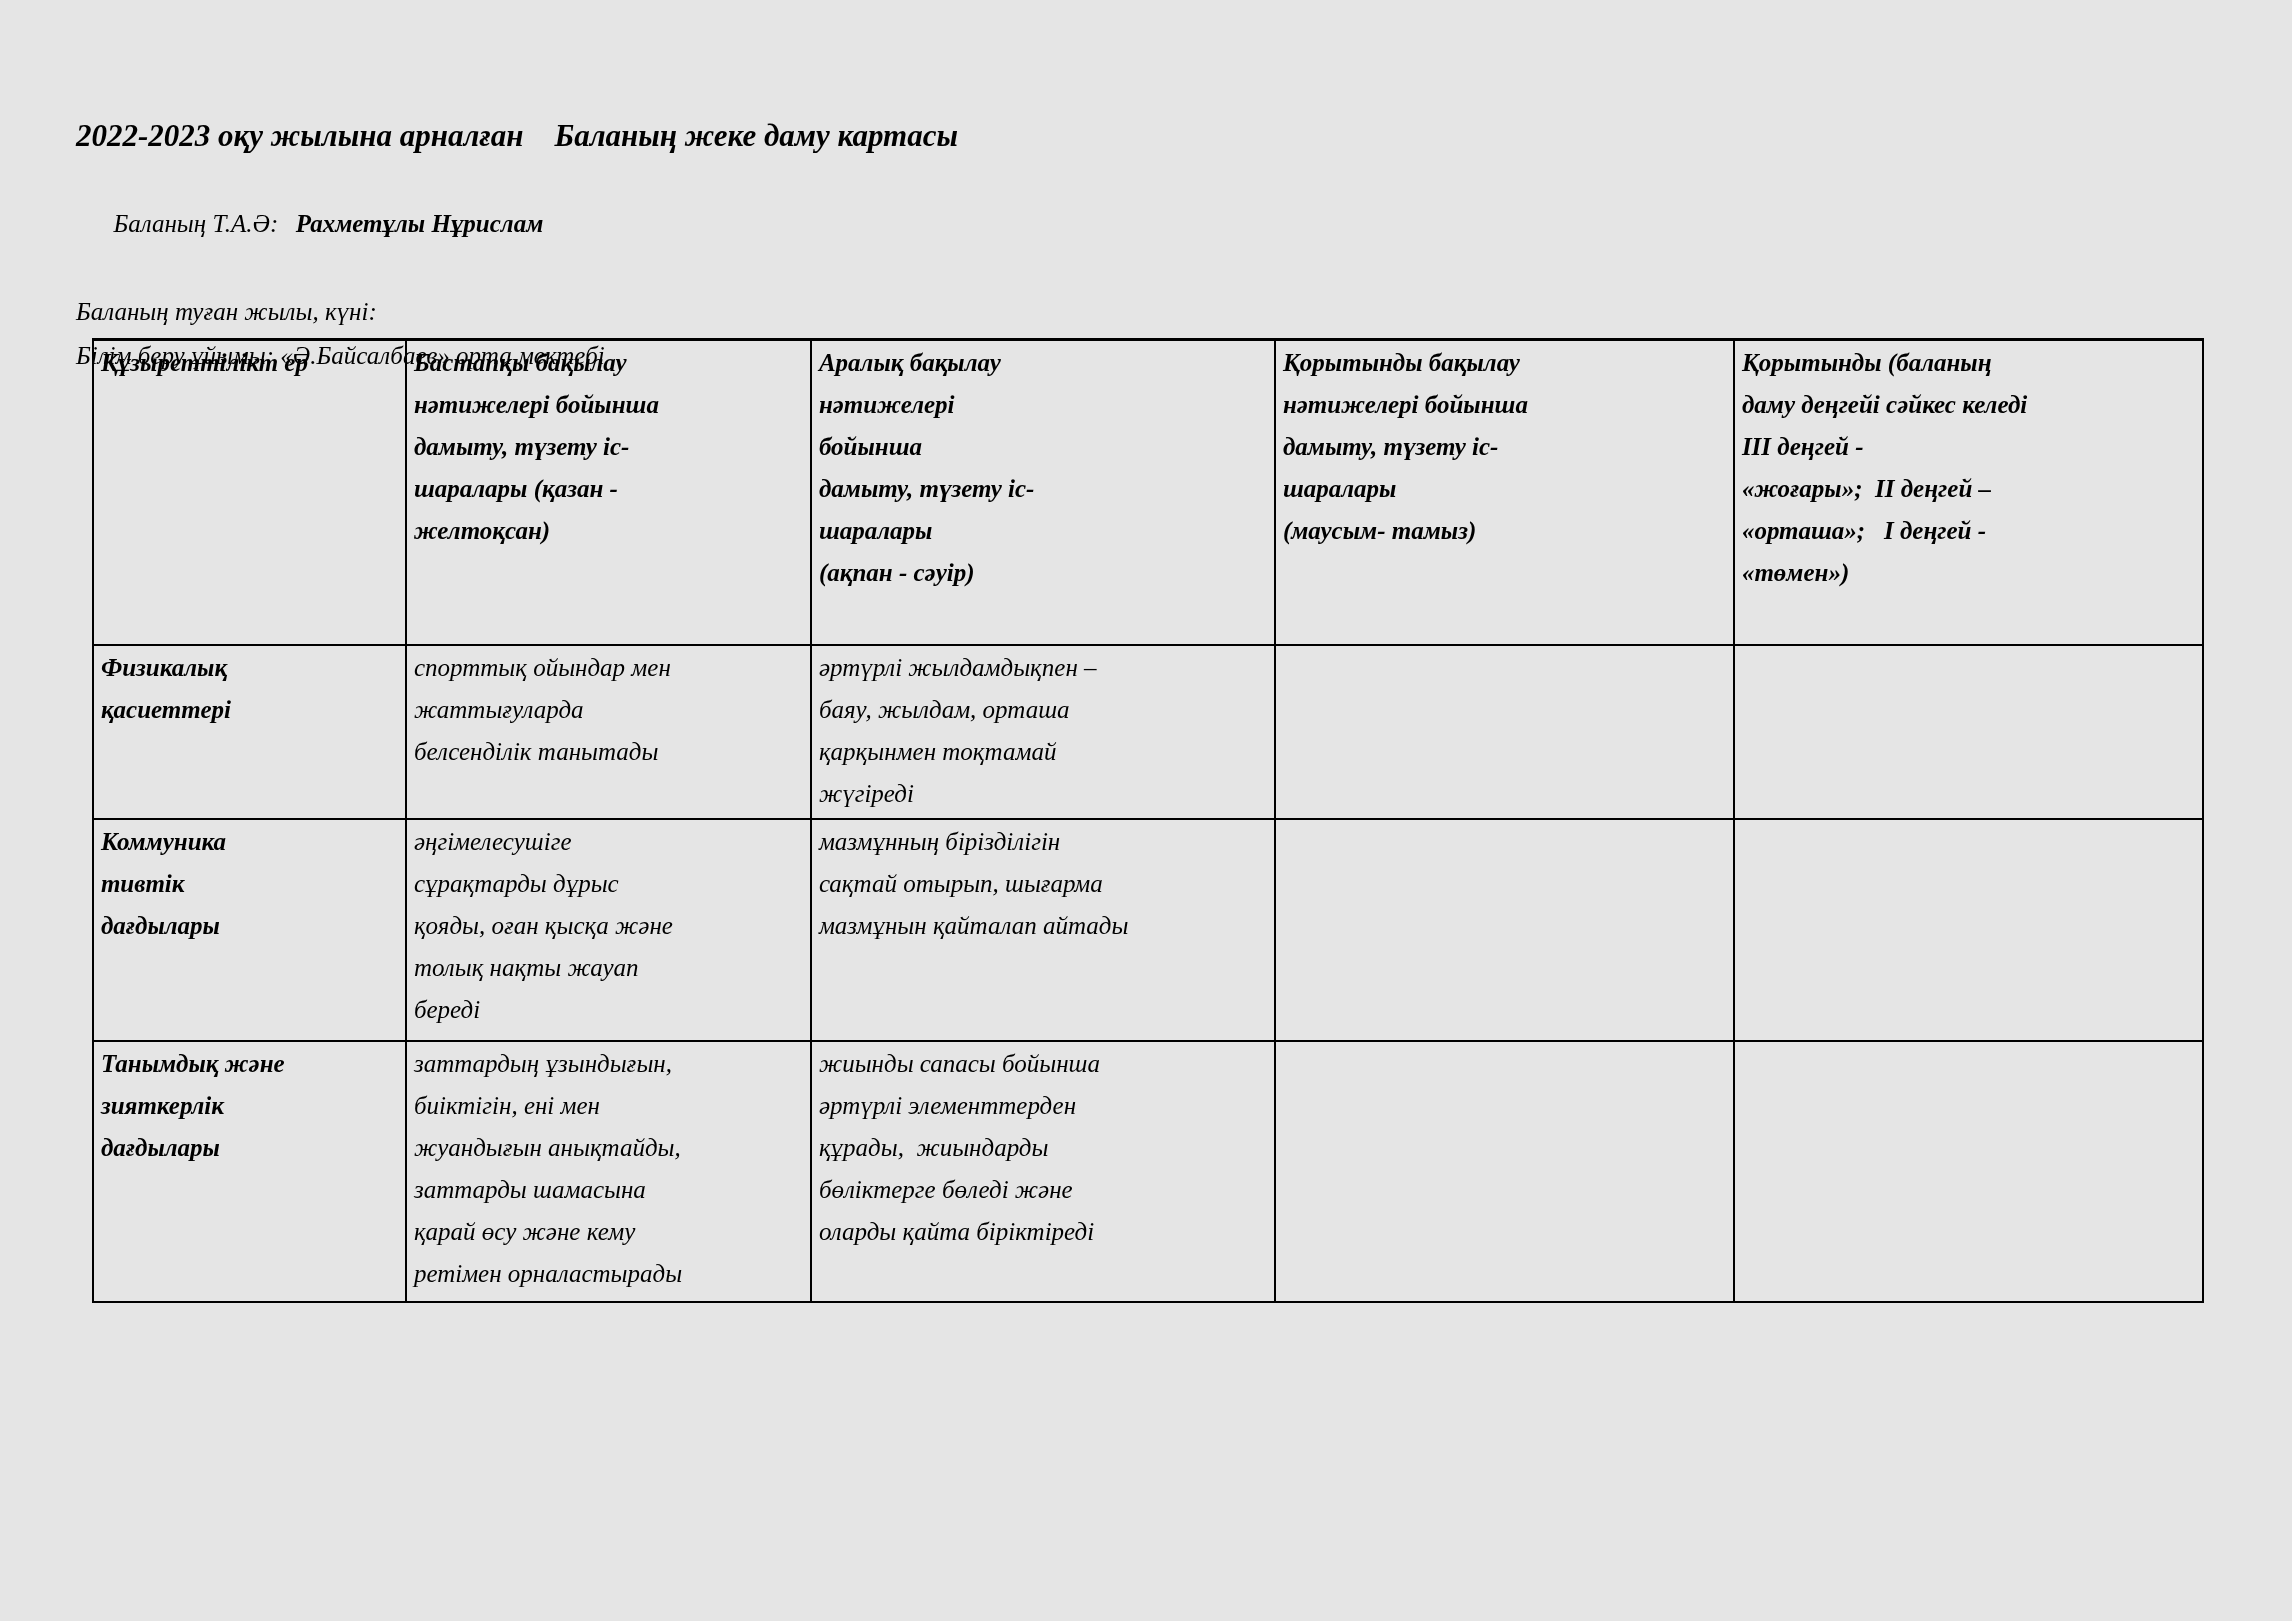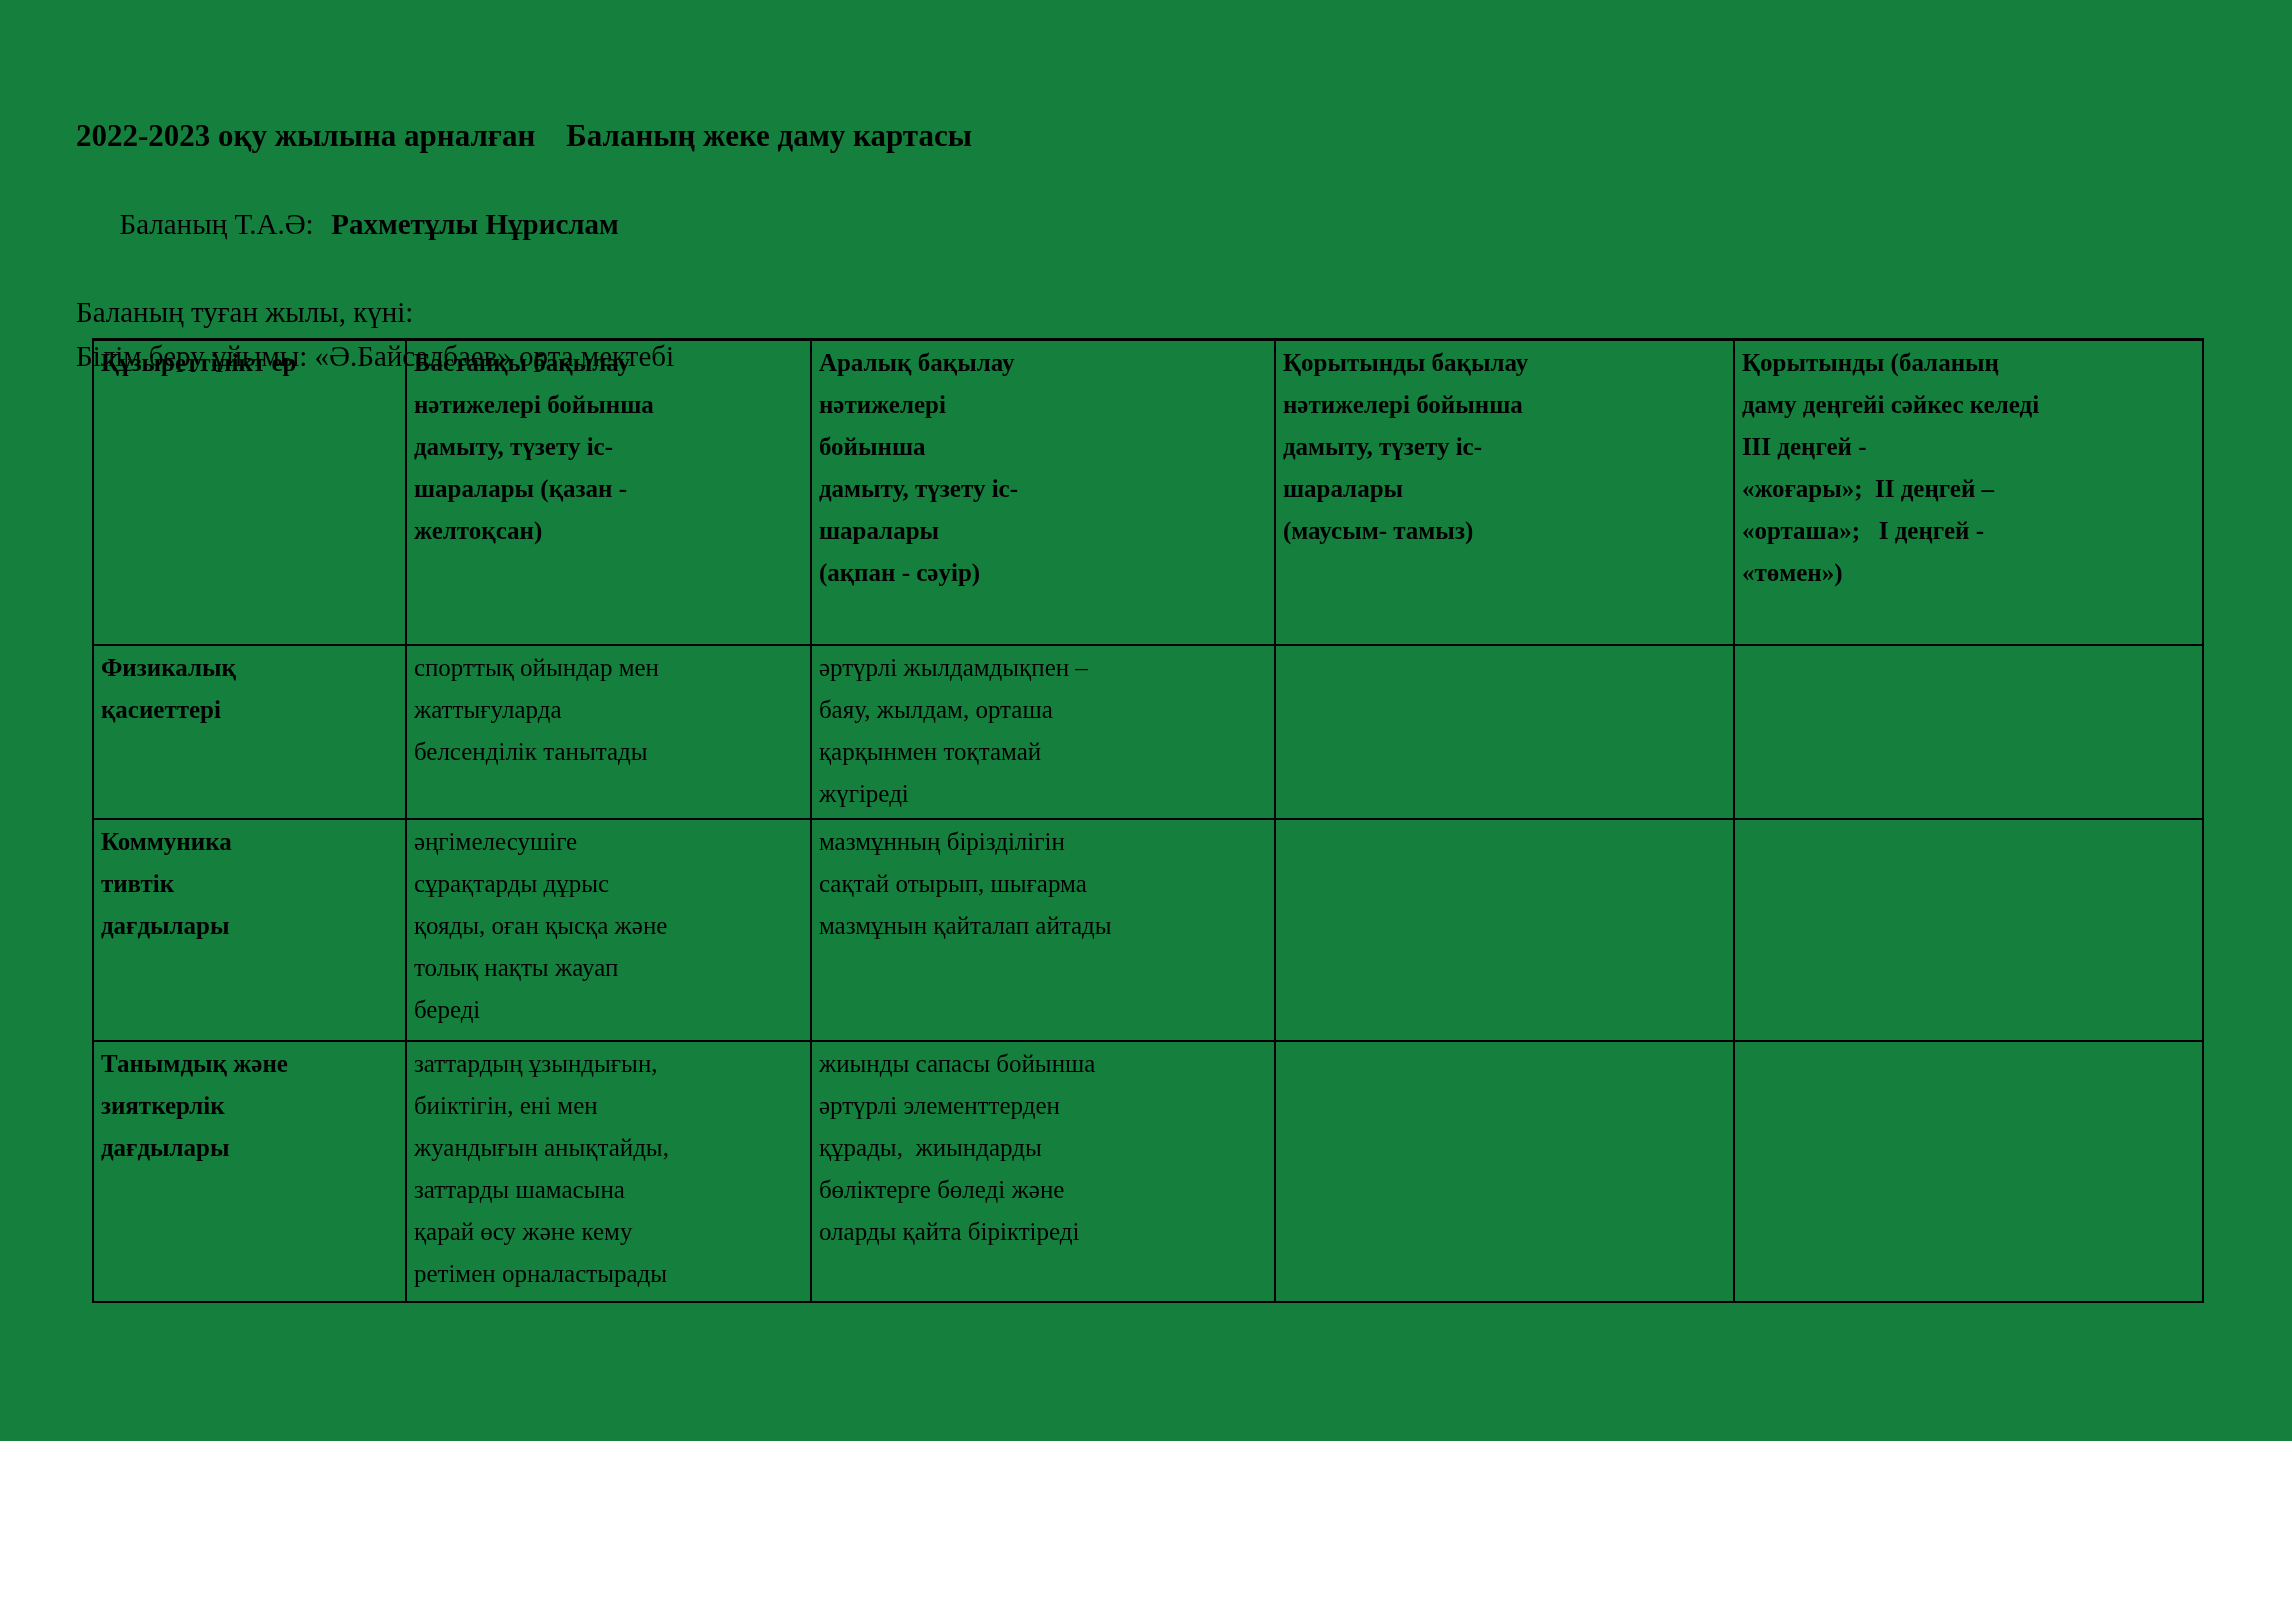--- a/index.html
+++ b/index.html
@@ -3,33 +3,34 @@
 <meta charset="utf-8">
 <style>
   html, body {
     margin: 0;
     padding: 0;
     background: #ffffff;
   }
   .page {
     position: relative;
     width: 2293px;
-    height: 1441px;
-    background: #15803d;
+    height: 1621px;
+    background: #e5e5e5;
     color: #000000;
     font-family: "Liberation Serif", "DejaVu Serif", serif;
     overflow: hidden;
+    font-style: italic;
   }
   .doc-header {
     position: absolute;
     left: 76px;
     top: 114px;
   }
   .doc-line {
-    font-size: 29px;
+    font-size: 25px;
     line-height: 44px;
     white-space: pre-wrap;
     color: #000000;
   }
   .doc-title {
     font-weight: bold;
     font-size: 31px;
   }
   .name-value {
     font-weight: bold;

